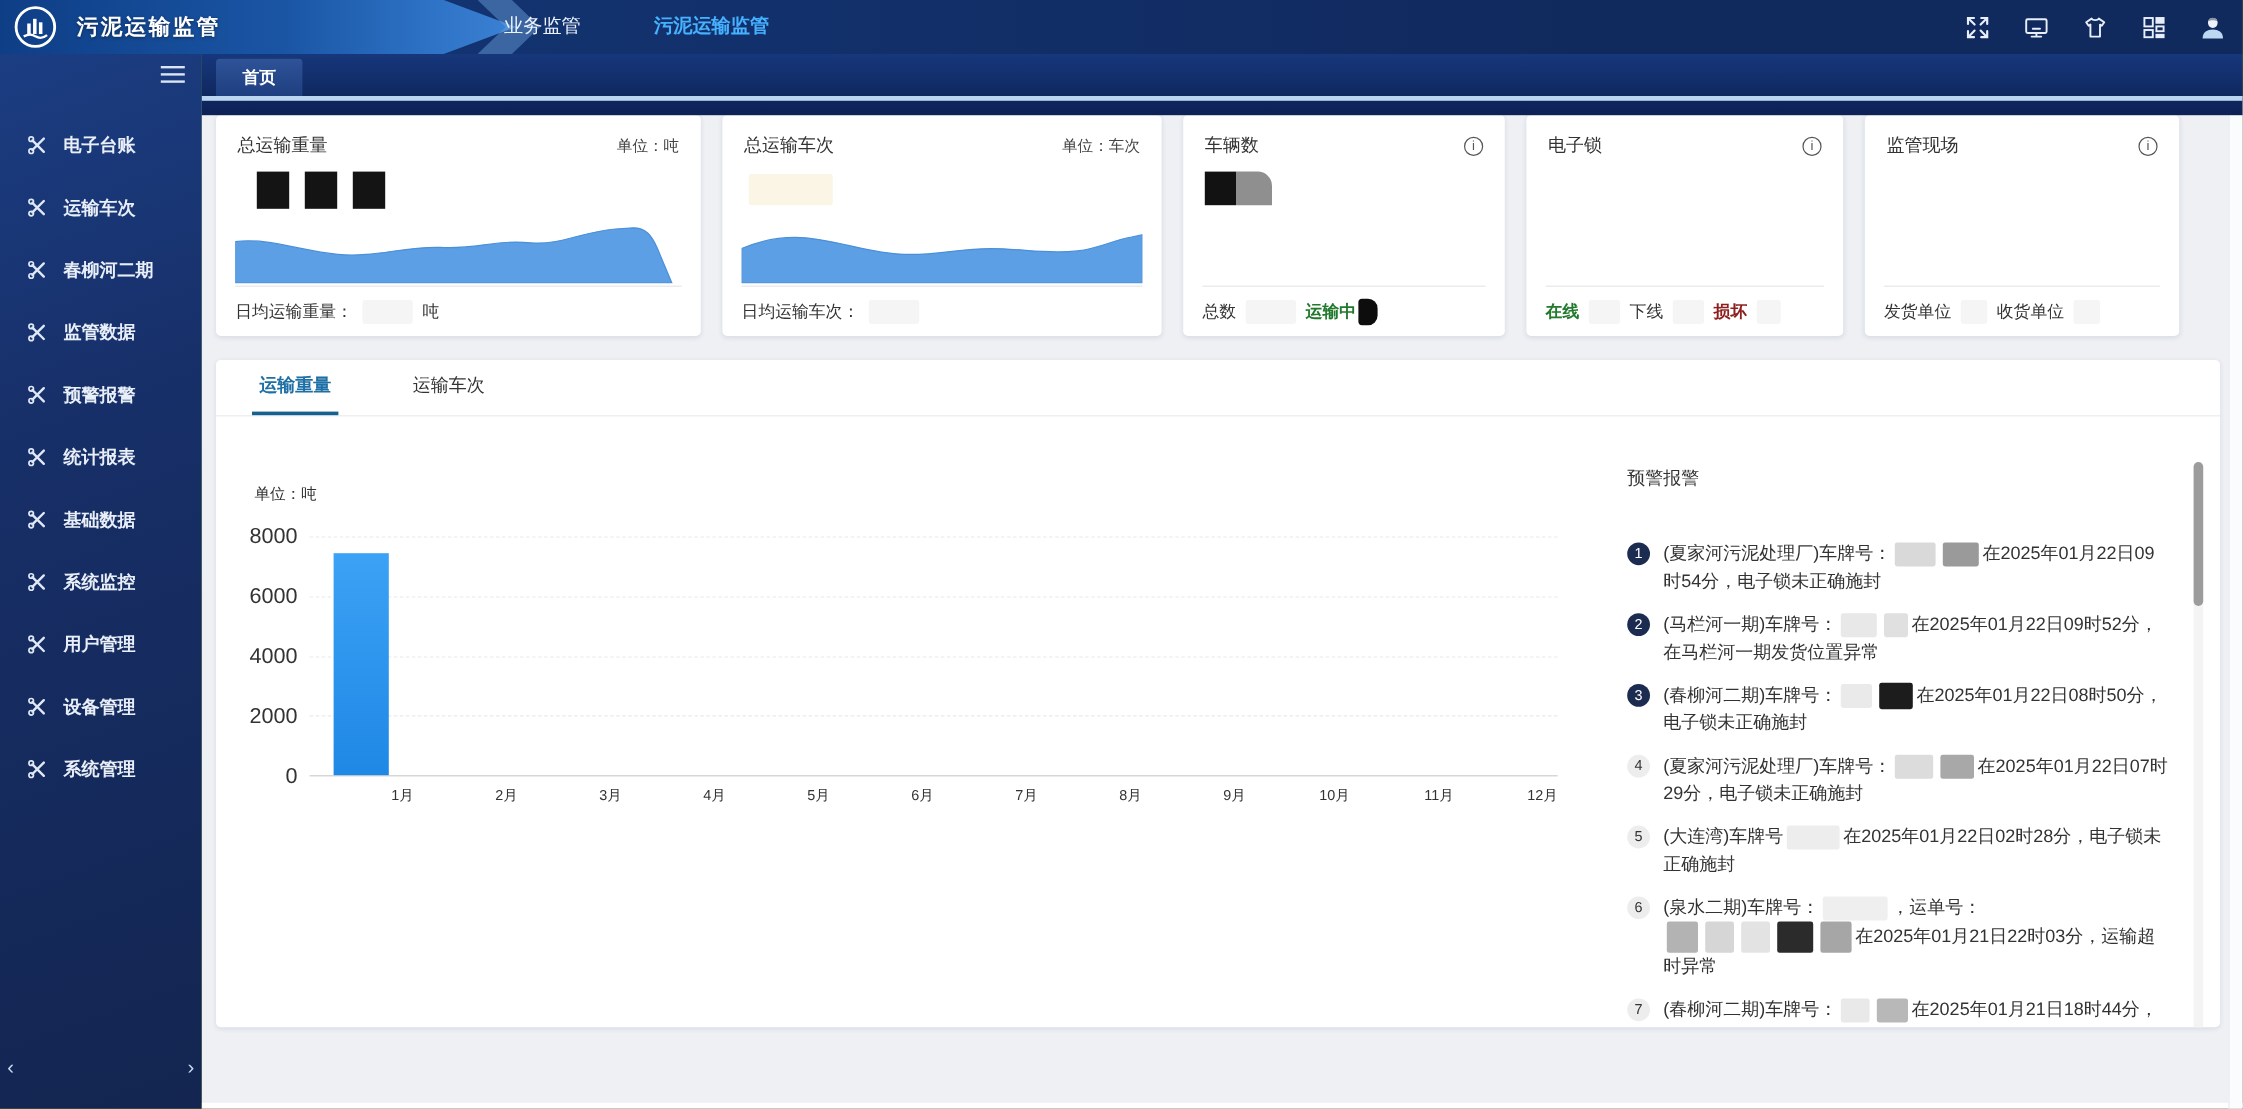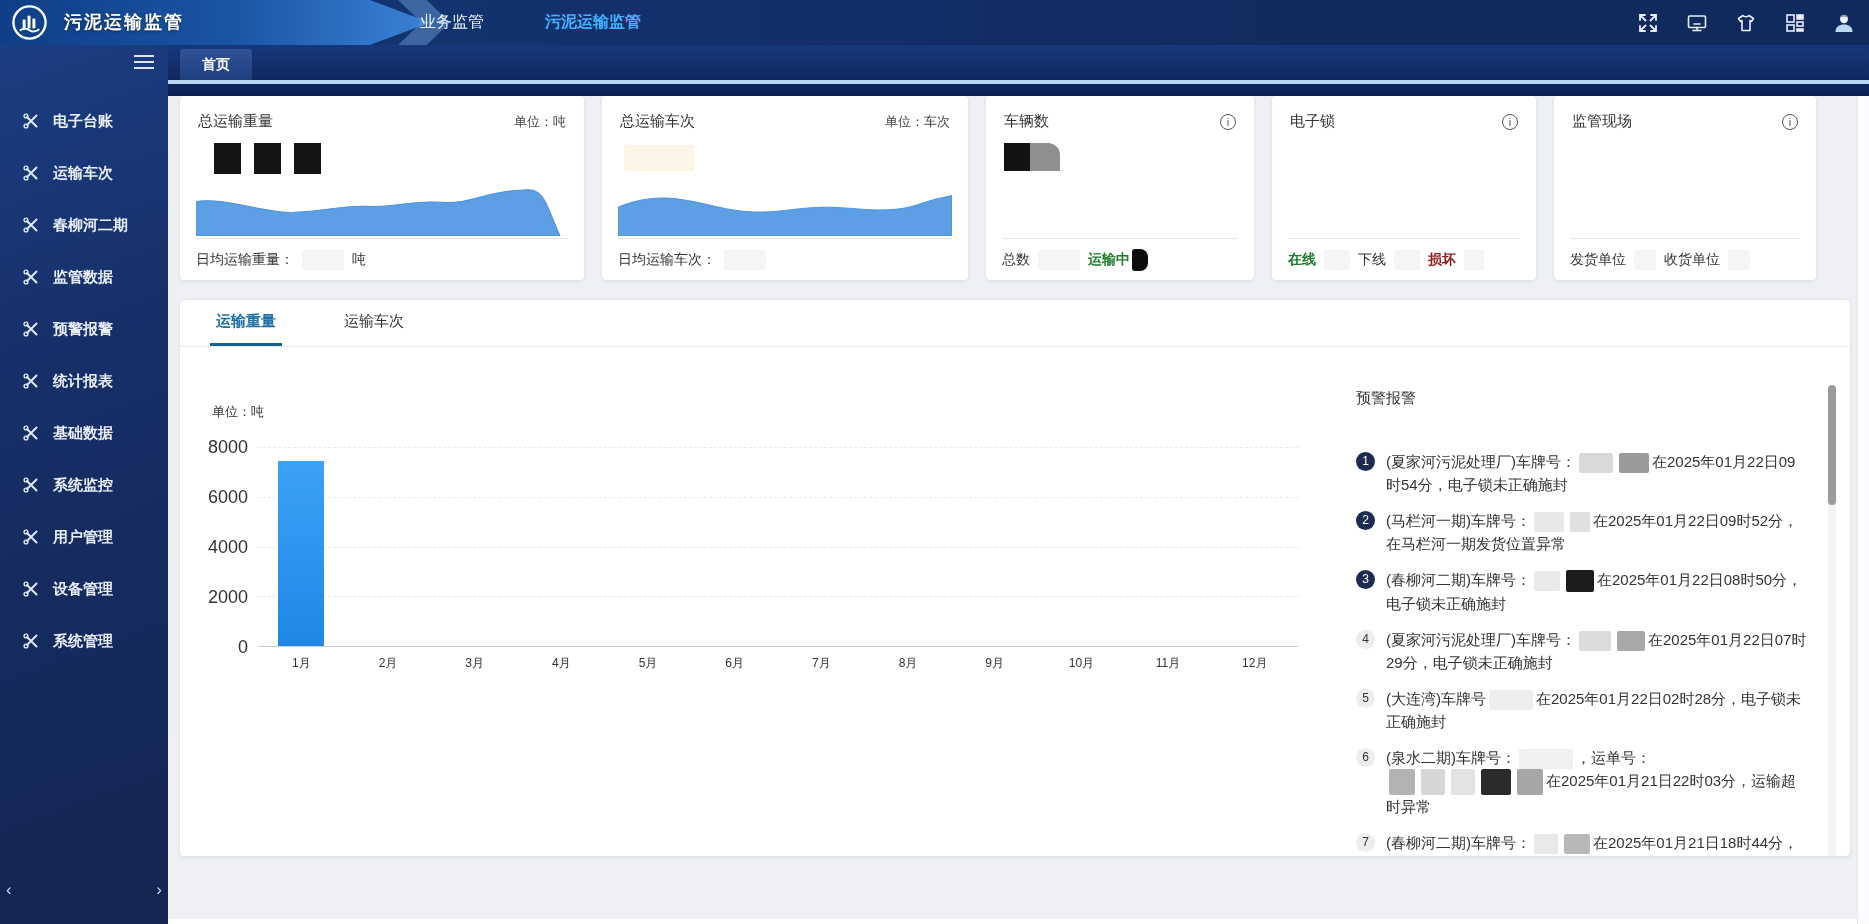--- a/index.html
+++ b/index.html
@@ -91,21 +91,21 @@
   .plot-wrap { display:flex; margin-top:26px; }
   .yaxis { width:46px; position:relative; height:200px; flex:0 0 auto; }
   .ylab { position:absolute; right:10px; transform:translateY(-50%); font-size:18px; color:#333; }
   .plot { position:relative; width:1040px; height:200px; border-bottom:1px solid #ccc; }
   .gridline { position:absolute; left:0; right:0; border-top:1px dashed #eaeaea; }
   .cols { position:absolute; left:0; right:0; top:0; bottom:0; display:flex; }
   .col { flex:1; position:relative; }
   .bar { position:absolute; bottom:0; left:50%; transform:translateX(-50%); width:46px;
     background:linear-gradient(180deg,#3ba2f5 0%,#1f88e5 100%); }
   .xlabels { display:flex; width:1040px; margin-left:46px; margin-top:8px; }
-  .xlab { flex:1; text-align:center; font-size:12px; color:#333; }
+  .xlab { flex:1; text-align:right; font-size:12px; color:#333; }
 
   
   .alerts { width:500px; flex:0 0 auto; position:relative; padding:42px 42px 0 6px; }
   .alerts-title { font-size:15px; color:#333; }
   .alert-list { margin-top:42px; }
   .alert-item { position:relative; padding-left:30px; font-size:15px; line-height:23px;
     color:#333; margin-bottom:13px; cursor:pointer; }
   .badge { position:absolute; left:0; top:2px; width:19px; height:19px; border-radius:50%;
     font-size:12px; text-align:center; line-height:19px; }
   .badge.dark { background:#1c2b50; color:#fff; }

